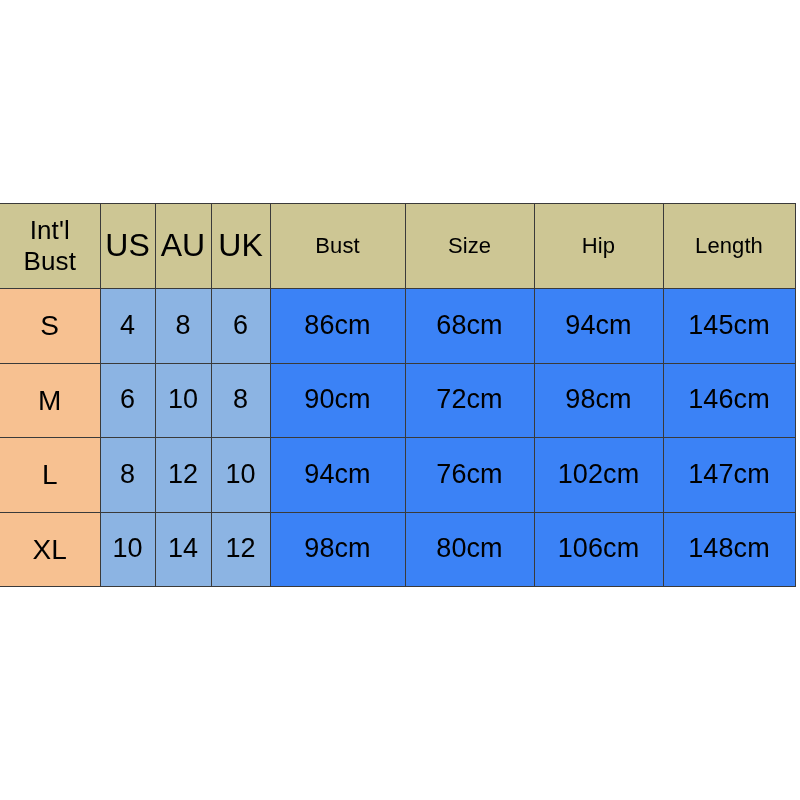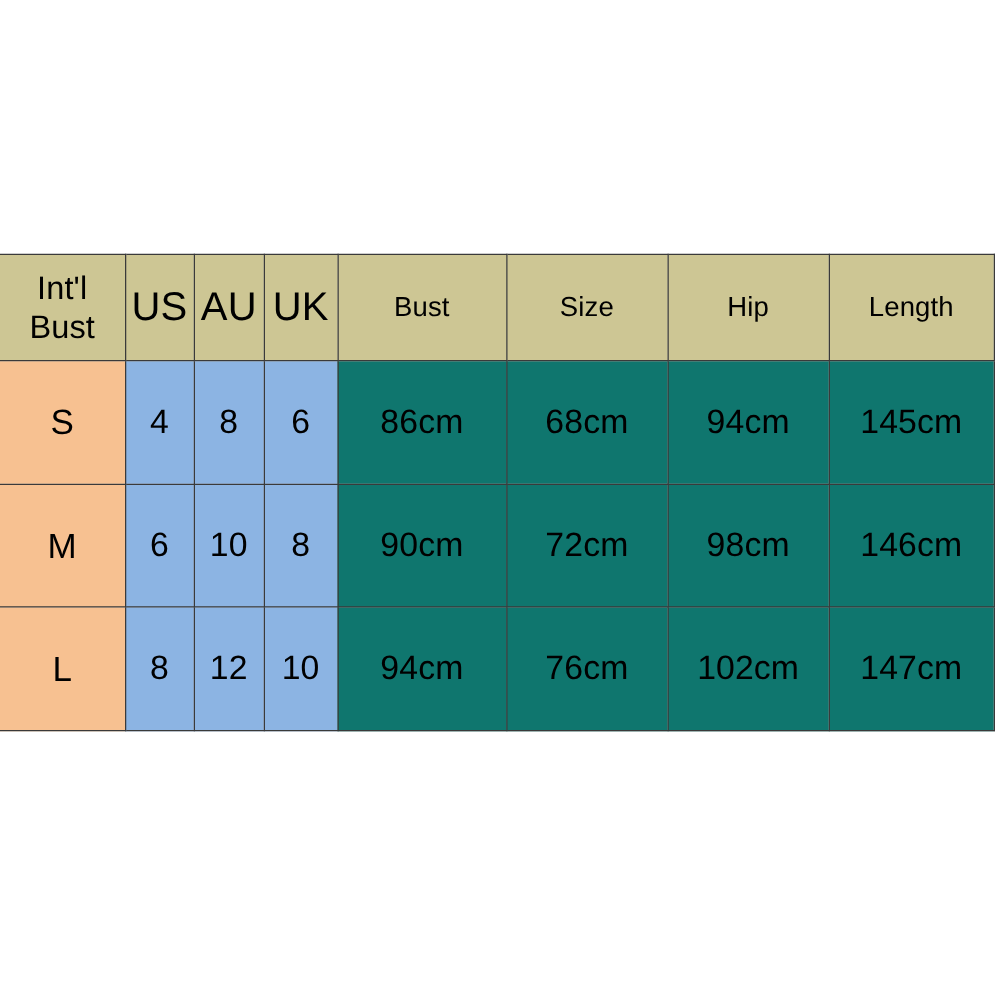--- a/index.html
+++ b/index.html
@@ -80,21 +80,21 @@
   }
   td.cell-size {
     background: #f7c191;
     font-size: 28px;
   }
   td.cell-num {
     background: #8cb4e3;
     font-size: 27px;
   }
   td.cell-meas {
-    background: #0f766e;
+    background: #3b82f6;
     font-size: 27px;
   }
 
   
   col.c-size   { width: 100px; }
   col.c-us     { width: 55px;  }
   col.c-au     { width: 56px;  }
   col.c-uk     { width: 59px;  }
   col.c-bust   { width: 135px; }
   col.c-waist  { width: 129px; }
@@ -159,17 +159,27 @@
         <tr>
           <td class="cell-size">L</td>
           <td class="cell-num">8</td>
           <td class="cell-num">12</td>
           <td class="cell-num">10</td>
           <td class="cell-meas">94cm</td>
           <td class="cell-meas">76cm</td>
           <td class="cell-meas">102cm</td>
           <td class="cell-meas">147cm</td>
         </tr>
+        <tr>
+          <td class="cell-size">XL</td>
+          <td class="cell-num">10</td>
+          <td class="cell-num">14</td>
+          <td class="cell-num">12</td>
+          <td class="cell-meas">98cm</td>
+          <td class="cell-meas">80cm</td>
+          <td class="cell-meas">106cm</td>
+          <td class="cell-meas">148cm</td>
+        </tr>
       </tbody>
     </table>
   </div>
 
 </div>
 
 </body></html>

